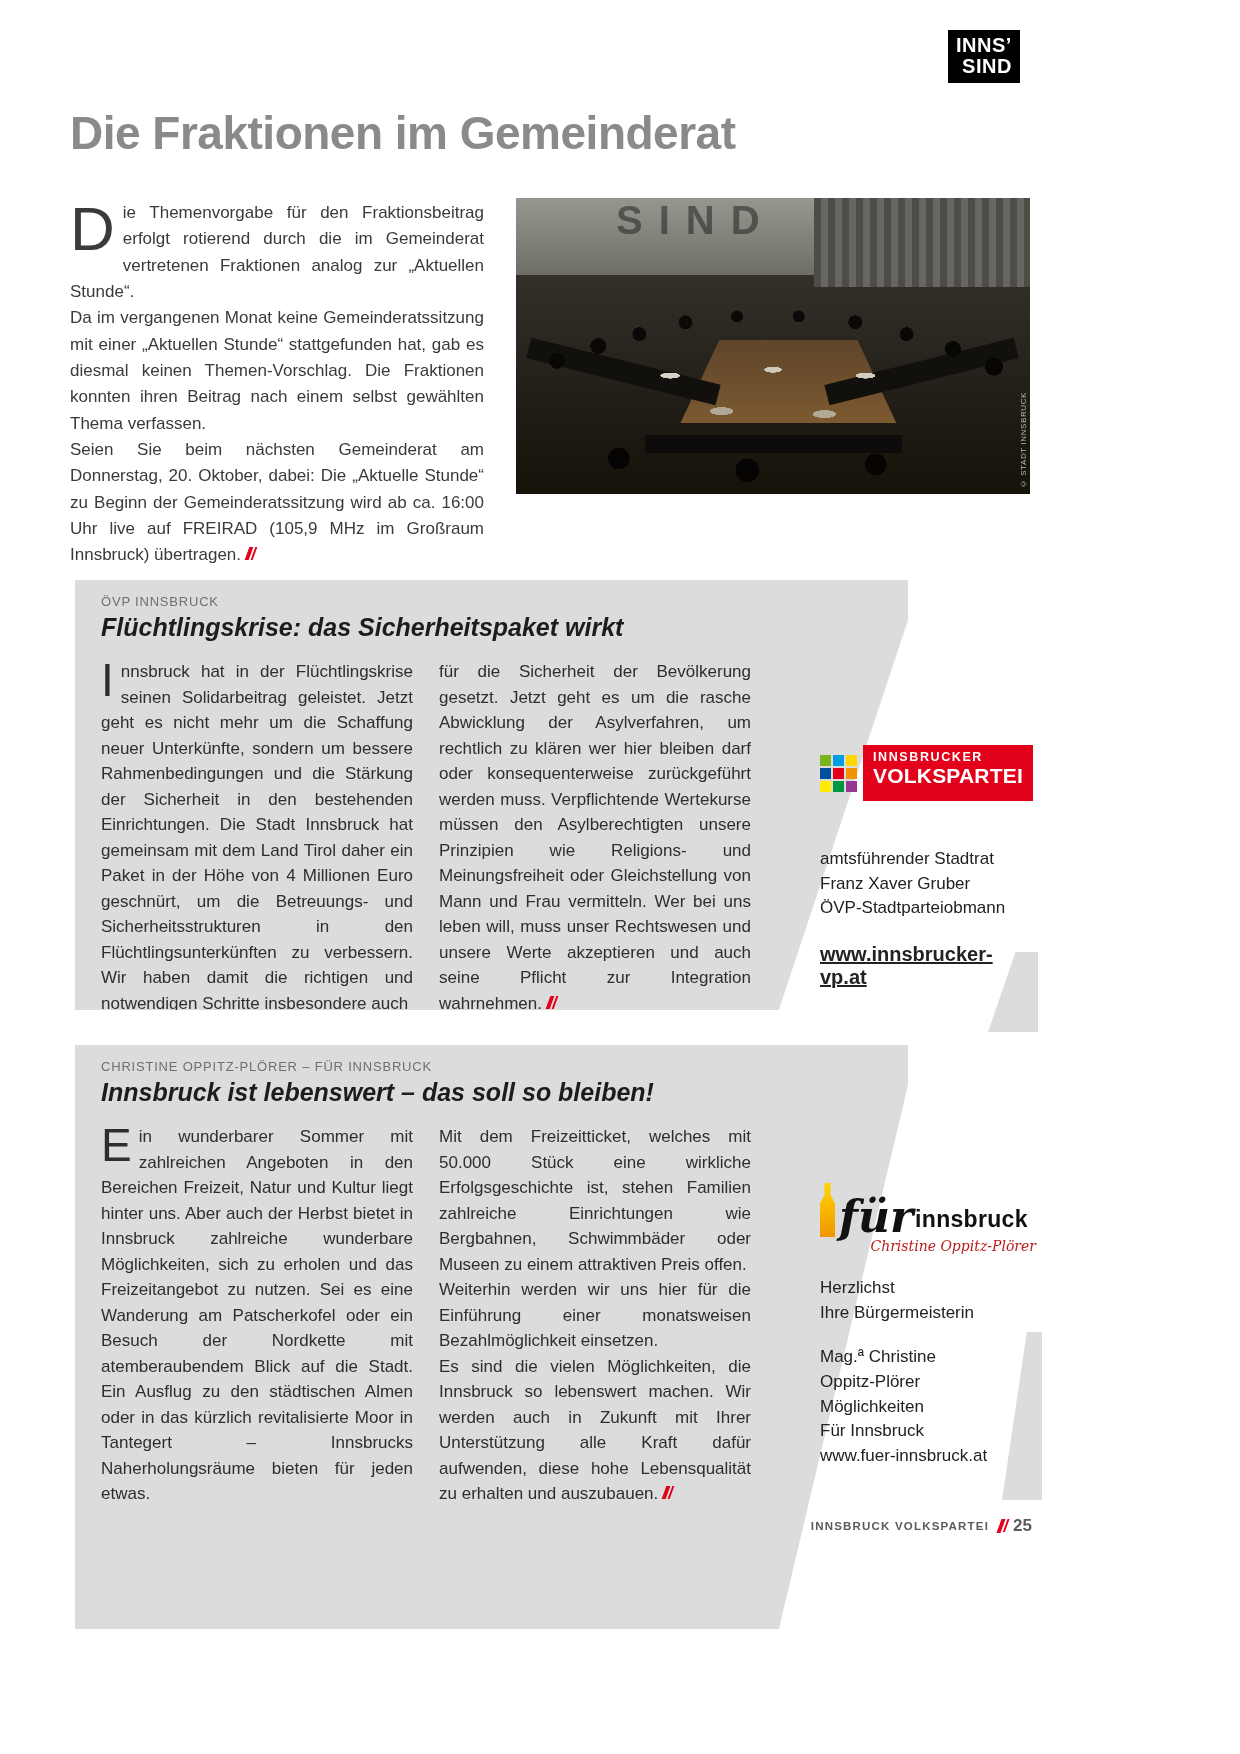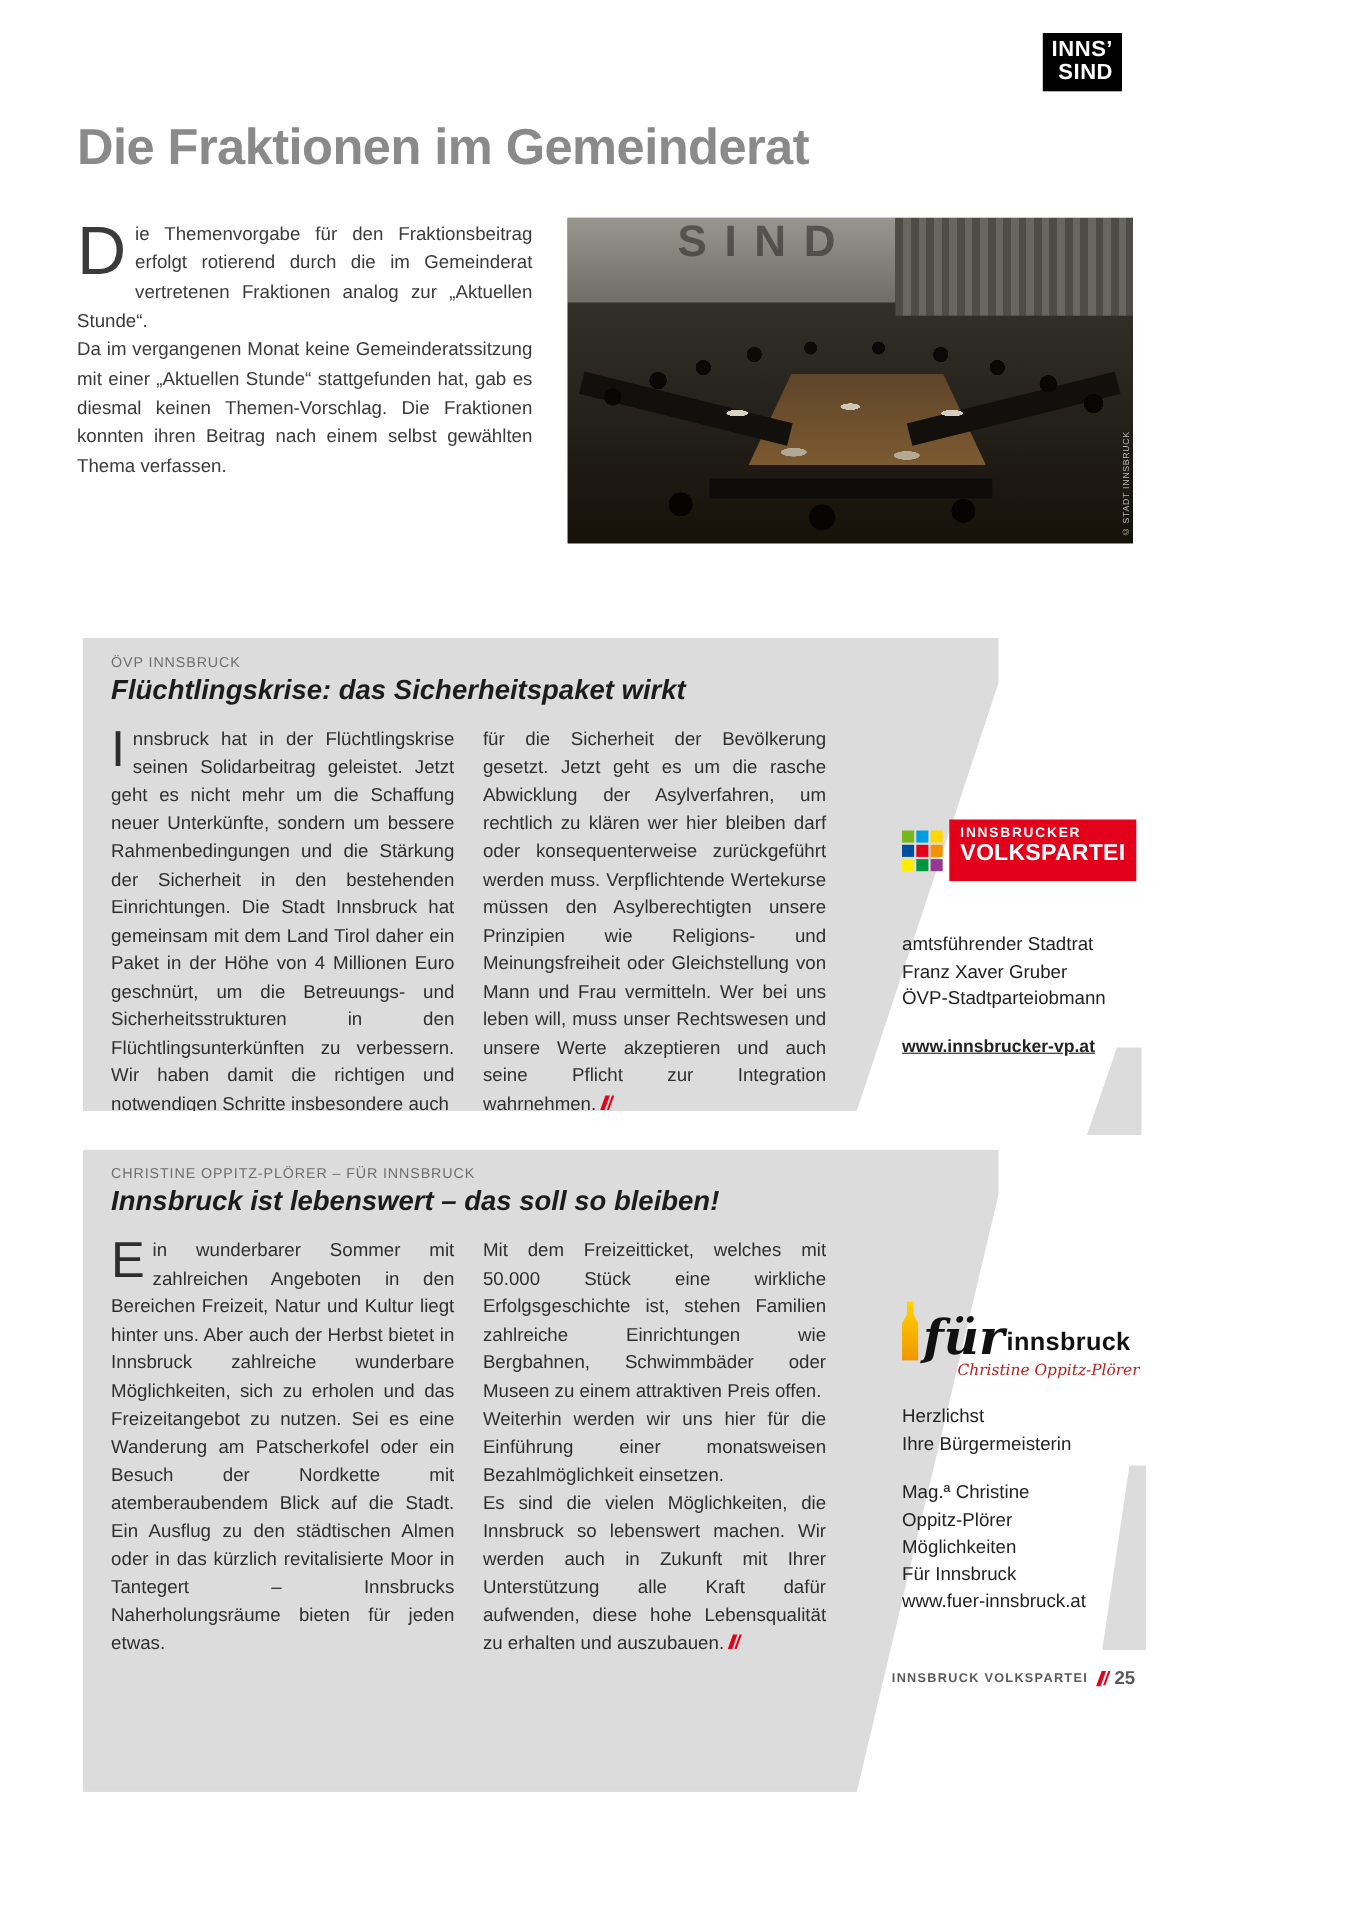--- a/index.html
+++ b/index.html
@@ -84,22 +84,22 @@
   .ovp-grid{display:grid;grid-template-columns:repeat(3,11px);grid-auto-rows:11px;
     gap:2px;margin-right:6px;}
   .ovp-grid span{display:block;}
   .sq1{background:#7ab51d;}.sq2{background:#009ee0;}.sq3{background:#ffd500;}
   .sq4{background:#004f9f;}.sq5{background:#e2001a;}.sq6{background:#f39200;}
   .sq7{background:#ffed00;}.sq8{background:#00963f;}.sq9{background:#953893;}
   .ovp-box{background:#e2001a;color:#fff;padding:5px 10px 13px;}
   .ovp-line1{font-size:12.5px;font-weight:bold;letter-spacing:1.6px;}
   .ovp-line2{font-size:21px;font-weight:bold;letter-spacing:.2px;}
   .contact{margin-top:46px;font-size:17px;line-height:1.45;color:#222;}
-  .side-link{display:inline-block;margin-top:22px;font-size:16px;font-weight:bold;
-    color:#222;text-decoration:underline;cursor:pointer;text-align:right;}
+  .side-link{display:inline-block;margin-top:22px;font-size:20px;font-weight:bold;
+    color:#222;text-decoration:underline;cursor:pointer;}
   .side2{position:absolute;left:820px;top:1183px;width:216px;}
   .fuer-logo{white-space:nowrap;}
   .bottle{display:inline-block;width:15px;height:54px;vertical-align:bottom;
     background:linear-gradient(180deg,#ffd500,#f09600);
     clip-path:polygon(30% 0,70% 0,70% 22%,100% 38%,100% 100%,0 100%,0 38%,30% 22%);}
   .fuer-word{font-family:"DejaVu Serif",serif;font-style:italic;font-weight:bold;
     font-size:44px;line-height:.9;margin-left:4px;vertical-align:bottom;color:#111;}
   .inn-word{font-weight:bold;font-size:23px;letter-spacing:.3px;color:#111;
     vertical-align:bottom;position:relative;bottom:4px;margin-left:2px;}
   .signature{text-align:right;font-family:"DejaVu Serif",serif;font-style:italic;
@@ -126,20 +126,21 @@
   <div class="brand">
     <div>INNS’</div>
     <div>SIND</div>
   </div>
 
   <h1 class="page-title">Die Fraktionen im Gemeinderat</h1>
 
   <div class="intro">
     <p><span class="dropcap-lg">D</span><span>ie Themenvorgabe für den Fraktionsbeitrag erfolgt rotierend durch die im Gemeinderat vertretenen Fraktionen analog zur „Aktuellen Stunde“.</span></p>
     <p><span>Da im vergangenen Monat keine Gemeinderatssitzung mit einer „Aktuellen Stunde“ stattgefunden hat, gab es diesmal keinen Themen-Vorschlag. Die Fraktionen konnten ihren Beitrag nach einem selbst gewählten Thema verfassen.</span></p>
+    <p><span>Seien Sie beim nächsten Gemeinderat am Donnerstag, 20. Oktober, dabei: Die „Aktuelle Stunde“ zu Beginn der Gemeinderatssitzung wird ab ca. 16:00 Uhr live auf FREIRAD (105,9 MHz im Großraum Innsbruck) übertragen.</span><span class="endmark"></span></p>
   </div>
 
   <div class="photo">
     <div class="ph-room"></div>
     <div class="ph-wall"></div>
     <div class="ph-sind">SIND</div>
     <div class="ph-blinds"></div>
     <div class="ph-floor"></div>
     <div class="ph-tableL"></div>
     <div class="ph-tableR"></div>

